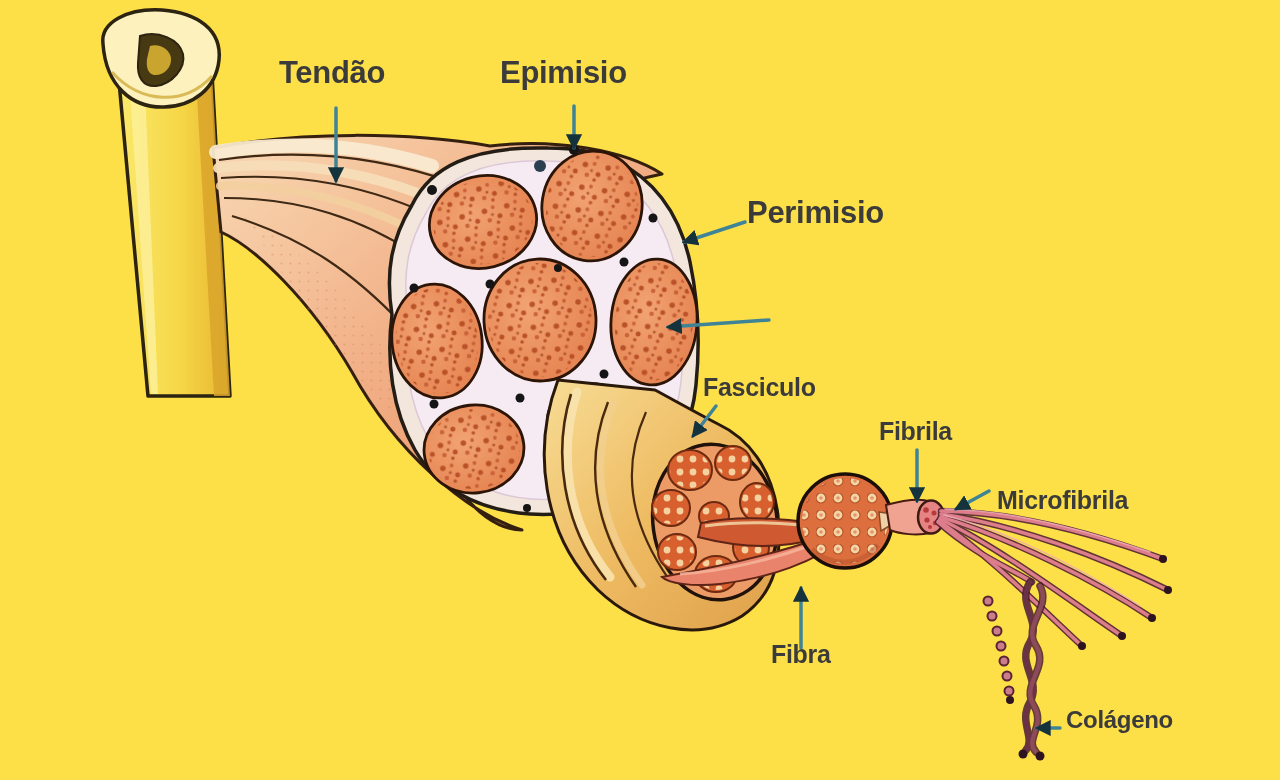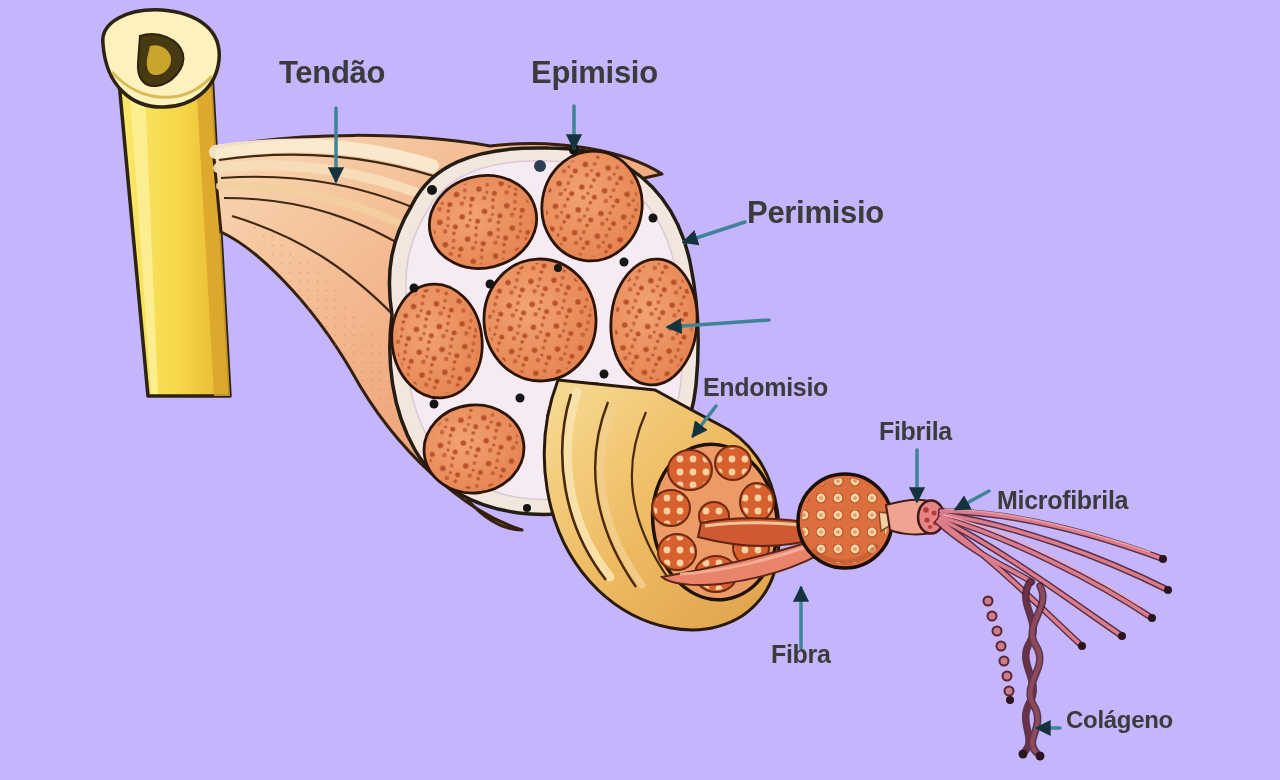--- a/index.html
+++ b/index.html
@@ -1,17 +1,17 @@
 <!DOCTYPE html>
 <html><head>
 <meta charset="utf-8">
 <style>
   html,body{margin:0;padding:0;background:#ffffff;}
   .stage{
-    position:relative;width:1280px;height:780px;background:#c4b5fd;overflow:hidden;
+    position:relative;width:1280px;height:780px;background:#fde047;overflow:hidden;
     font-family:"Liberation Sans",sans-serif;
   }
   .art{position:absolute;left:0;top:0;width:1280px;height:780px;}
   .lbl{
     position:absolute;font-weight:700;color:#3b3b3b;white-space:nowrap;
     letter-spacing:-0.3px;line-height:1;
   }
   .lbl.big{font-size:31px;}
   .lbl.mid{font-size:25px;}
   .lbl.small{font-size:24px;text-align:center;}
@@ -248,21 +248,21 @@
       <line x1="769" y1="320" x2="668" y2="327" marker-end="url(#ah)"></line>
       <line x1="716" y1="406" x2="693" y2="436" marker-end="url(#ah)"></line>
       <line x1="917" y1="450" x2="917" y2="501" marker-end="url(#ah)"></line>
       <line x1="989" y1="491" x2="956" y2="509" marker-end="url(#ah)"></line>
       <line x1="801" y1="648" x2="801" y2="588" marker-end="url(#ah)"></line>
       <line x1="1060" y1="728" x2="1037" y2="728" marker-end="url(#ah)"></line>
     </g>
   </svg>
 
   <div class="lbl big" style="left:279px;top:57px;">Tendão</div>
-  <div class="lbl big" style="left:531px;top:57px;">Epimisio</div>
+  <div class="lbl big" style="left:500px;top:57px;">Epimisio</div>
   <div class="lbl big" style="left:747px;top:197px;">Perimisio</div>
-  <div class="lbl mid" style="left:703px;top:375px;">Endomisio</div>
+  <div class="lbl mid" style="left:703px;top:375px;">Fasciculo</div>
   <div class="lbl mid" style="left:879px;top:419px;text-align:center;">Fibrila</div>
   <div class="lbl mid" style="left:997px;top:488px;">Microfibrila</div>
   <div class="lbl mid" style="left:771px;top:642px;">Fibra</div>
   <div class="lbl small" style="left:1066px;top:708px;">Colágeno</div>
 
 </div>
 
 </body></html>

